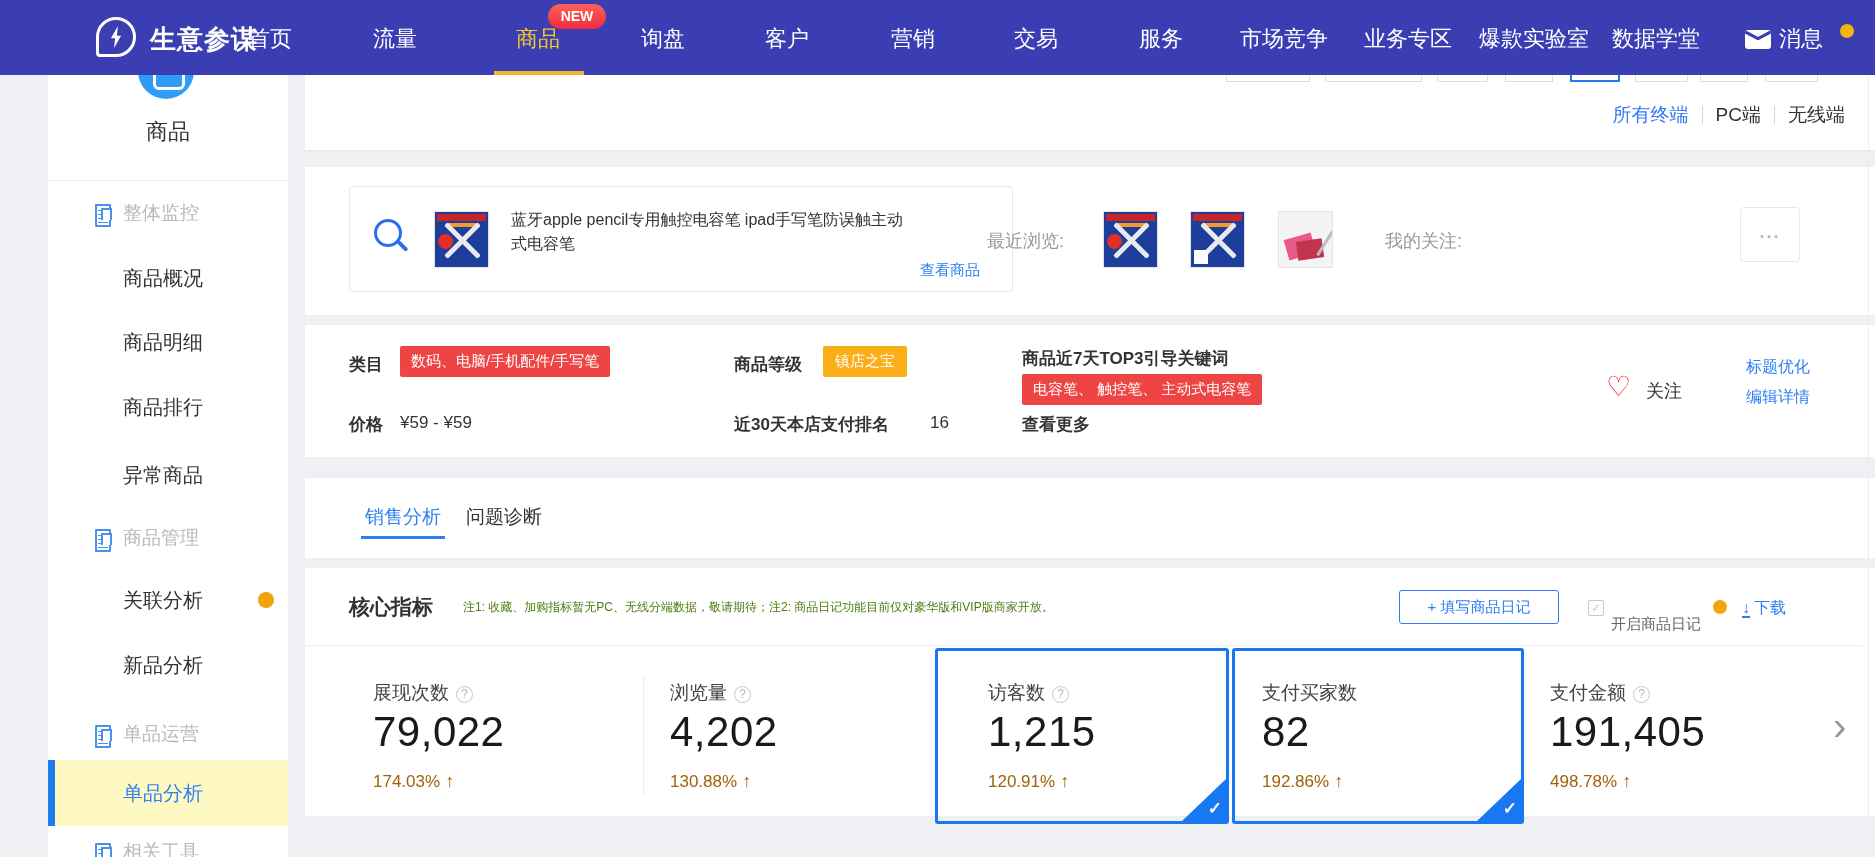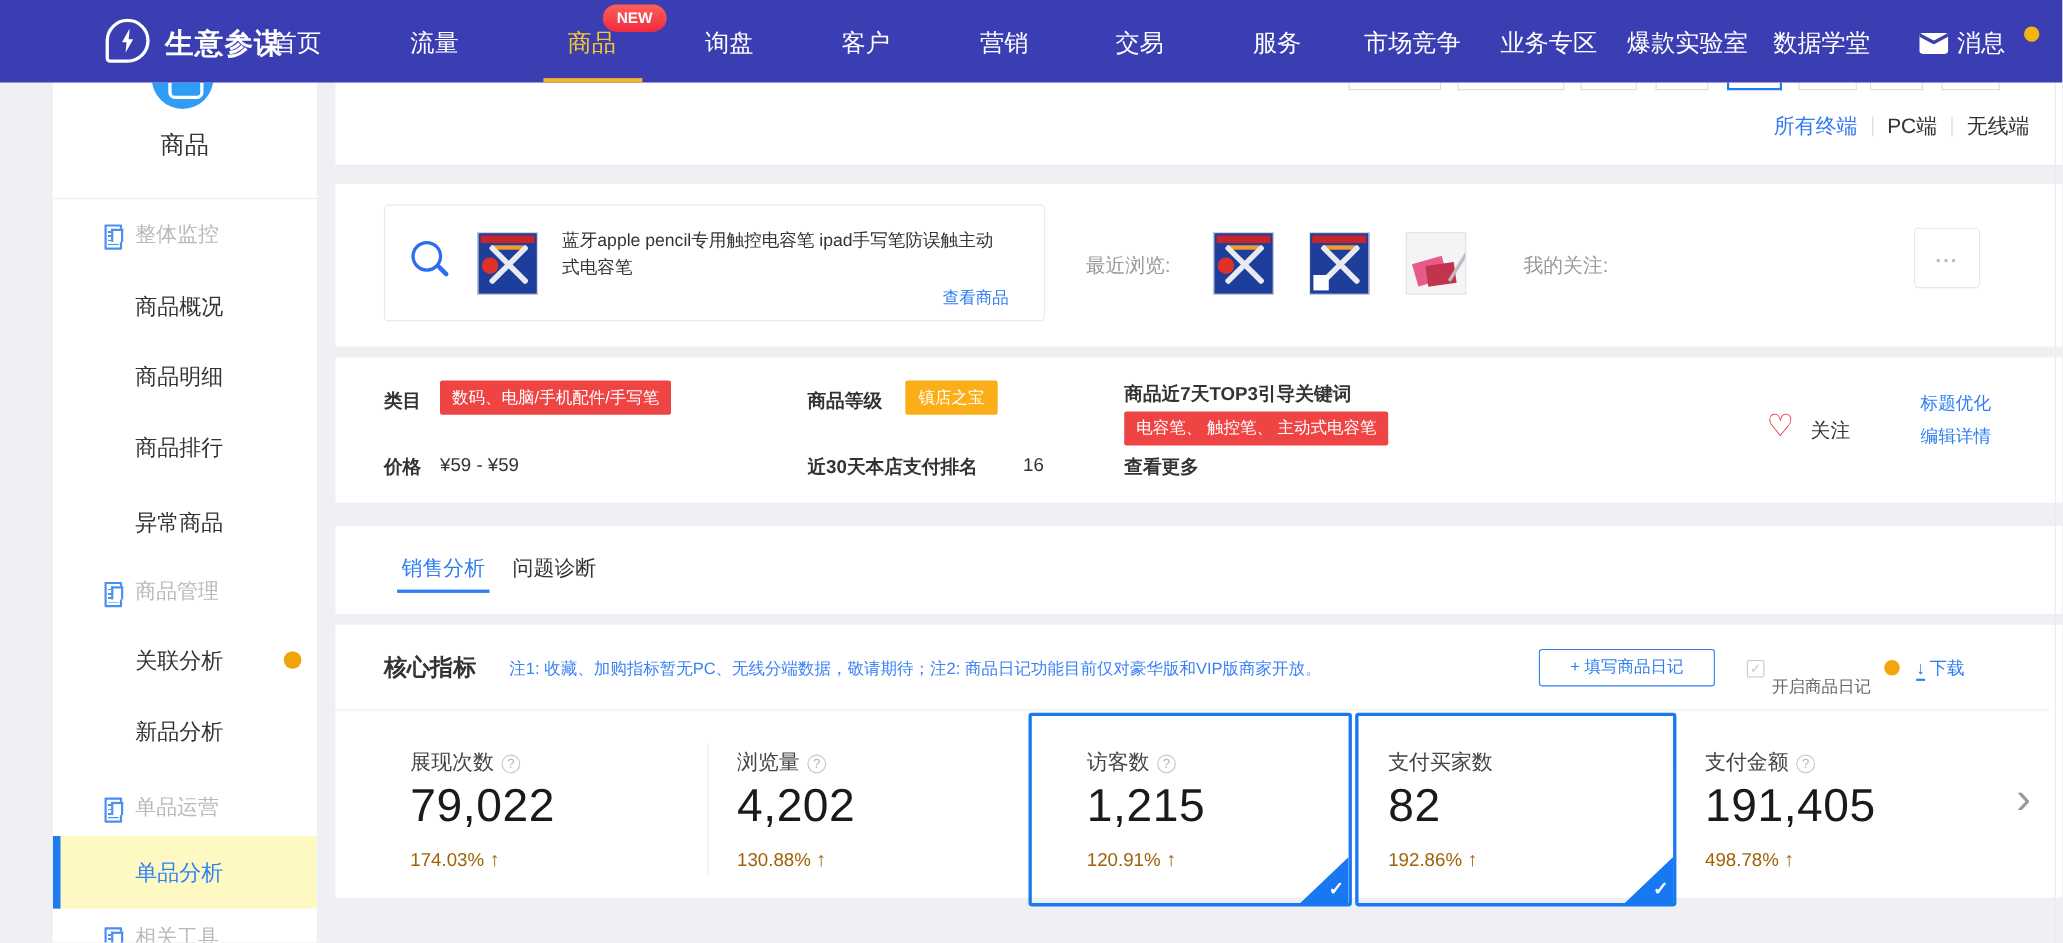--- a/index.html
+++ b/index.html
@@ -45,21 +45,21 @@
   .card { position:absolute; left:0; width:1570px; background:#fff; }
   .strip-top { top:0; height:76px; border-bottom:1px solid #e9e9e9; }
   .cutbox { position:absolute; top:0; height:7px; background:#fff; border:1px solid #ddd; border-top:none; }
   .cutbox.blue { border:2px solid #1f7bf0; border-top:none; }
   .terminal { position:absolute; right:30px; top:27px; display:flex; align-items:center; font-size:19px; }
   .terminal .t-item { cursor:pointer; color:#333; }
   .terminal .t-item.active { color:#3279f3; }
   .t-sep { width:1px; height:18px; background:#d5d5d5; margin:0 13px; }
 
   .cardA { top:92px; height:148px; }
-  .search-box { position:absolute; left:44px; top:19px; width:601px; height:106px; border:1px solid #e7e9ee; border-radius:4px;padding-left:41px; }
+  .search-box { position:absolute; left:44px; top:19px; width:664px; height:106px; border:1px solid #e7e9ee; border-radius:4px;padding-left:41px; }
   .mag { position:absolute; left:24px; top:32px; width:28px; height:28px; border:3px solid #2b6cf0; border-radius:50%; }
   .mag::after { content:''; position:absolute; right:-10px; bottom:-4px; width:13px; height:4px; background:#2b6cf0; border-radius:2px; transform:rotate(45deg); }
   .thumb { position:absolute; width:55px; height:57px; background:#1d3f9b; border:1px solid #e3e3e3; overflow:hidden; }
   .thumb .bar1,.thumb .bar2 { position:absolute; left:4px; top:26px; width:47px; height:5px; background:#e9e9f0; border-radius:2px; }
   .thumb .bar1 { transform:rotate(45deg); } .thumb .bar2 { transform:rotate(-45deg); }
   .thumb .tb-top { position:absolute; left:2px; top:2px; right:2px; height:7px; background:#c8242b; }
   .thumb .tb-sub { position:absolute; left:12px; top:11px; right:12px; height:4px; background:#f29b2b; }
   .thumb .badge { position:absolute; left:3px; top:22px; width:15px; height:15px; border-radius:50%; background:#e03028; }
   .thumb .chartbox { position:absolute; left:3px; bottom:3px; width:14px; height:14px; background:#fdfdfd; }
   .thumb.alt { background:#f4f4f6; }
@@ -80,21 +80,21 @@
   .follow-txt { position:absolute; left:1341px; top:54px; font-size:18px; color:#333; cursor:pointer; }
   .blue-link { position:absolute; left:1441px; font-size:16px; color:#2e7ef2; cursor:pointer; white-space:nowrap; }
 
   .cardC { top:403px; height:80px; }
   .tab { position:absolute; top:26px; font-size:19px; color:#333; cursor:pointer; white-space:nowrap; }
   .tab.active { color:#2e7ef2; }
   .tab-underline { position:absolute; left:56px; top:58px; width:84px; height:3px; background:#2e7ef2; }
 
   .cardD { top:493px; height:248px; }
   .core-title { position:absolute; left:44px; top:25px; font-size:21px; font-weight:bold; color:#333; }
-  .core-note { position:absolute; left:158px; top:31px; font-size:15px; color:#3b82f6; white-space:nowrap; }
+  .core-note { position:absolute; left:158px; top:31px; font-size:12px; color:#4d7c0f; white-space:nowrap; }
   .diary-btn { position:absolute; left:1094px; top:22px; width:160px; height:34px; border:1px solid #2e7ef2; border-radius:3px; color:#2e7ef2; font-size:15px; text-align:center; line-height:32px; cursor:pointer; background:#fff; white-space:nowrap; }
   .chk { position:absolute; left:1283px; top:32px; width:16px; height:16px; border:1px solid #c9c9c9; border-radius:2px; color:#c9c9c9; font-size:12px; line-height:14px; text-align:center; cursor:pointer; }
   .toggle-label { position:absolute; left:1306px; top:47px; font-size:15px; color:#666; white-space:nowrap; }
   .orange-dot { position:absolute; left:1408px; top:32px; width:14px; height:14px; border-radius:50%; background:#f5a50b; }
   .dl { position:absolute; left:1437px; top:30px; font-size:16px; color:#2e7ef2; cursor:pointer; white-space:nowrap; }
   .dl::before { content:'↓'; font-weight:bold; margin-right:4px; border-bottom:2px solid #2e7ef2; padding-bottom:0px; }
   .core-divider { position:absolute; left:0; top:77px; width:1558px; height:1px; background:#eeeeee; }
   .metric { position:absolute; top:0; }
   .m-label { position:absolute; top:112px; font-size:19px; color:#444; white-space:nowrap; }
   .help { display:inline-block; width:17px; height:17px; border:1px solid #c6c6c6; border-radius:50%; color:#b5b5b5; font-size:12px; line-height:15px; text-align:center; margin-left:7px; vertical-align:1px; font-weight:normal; }

